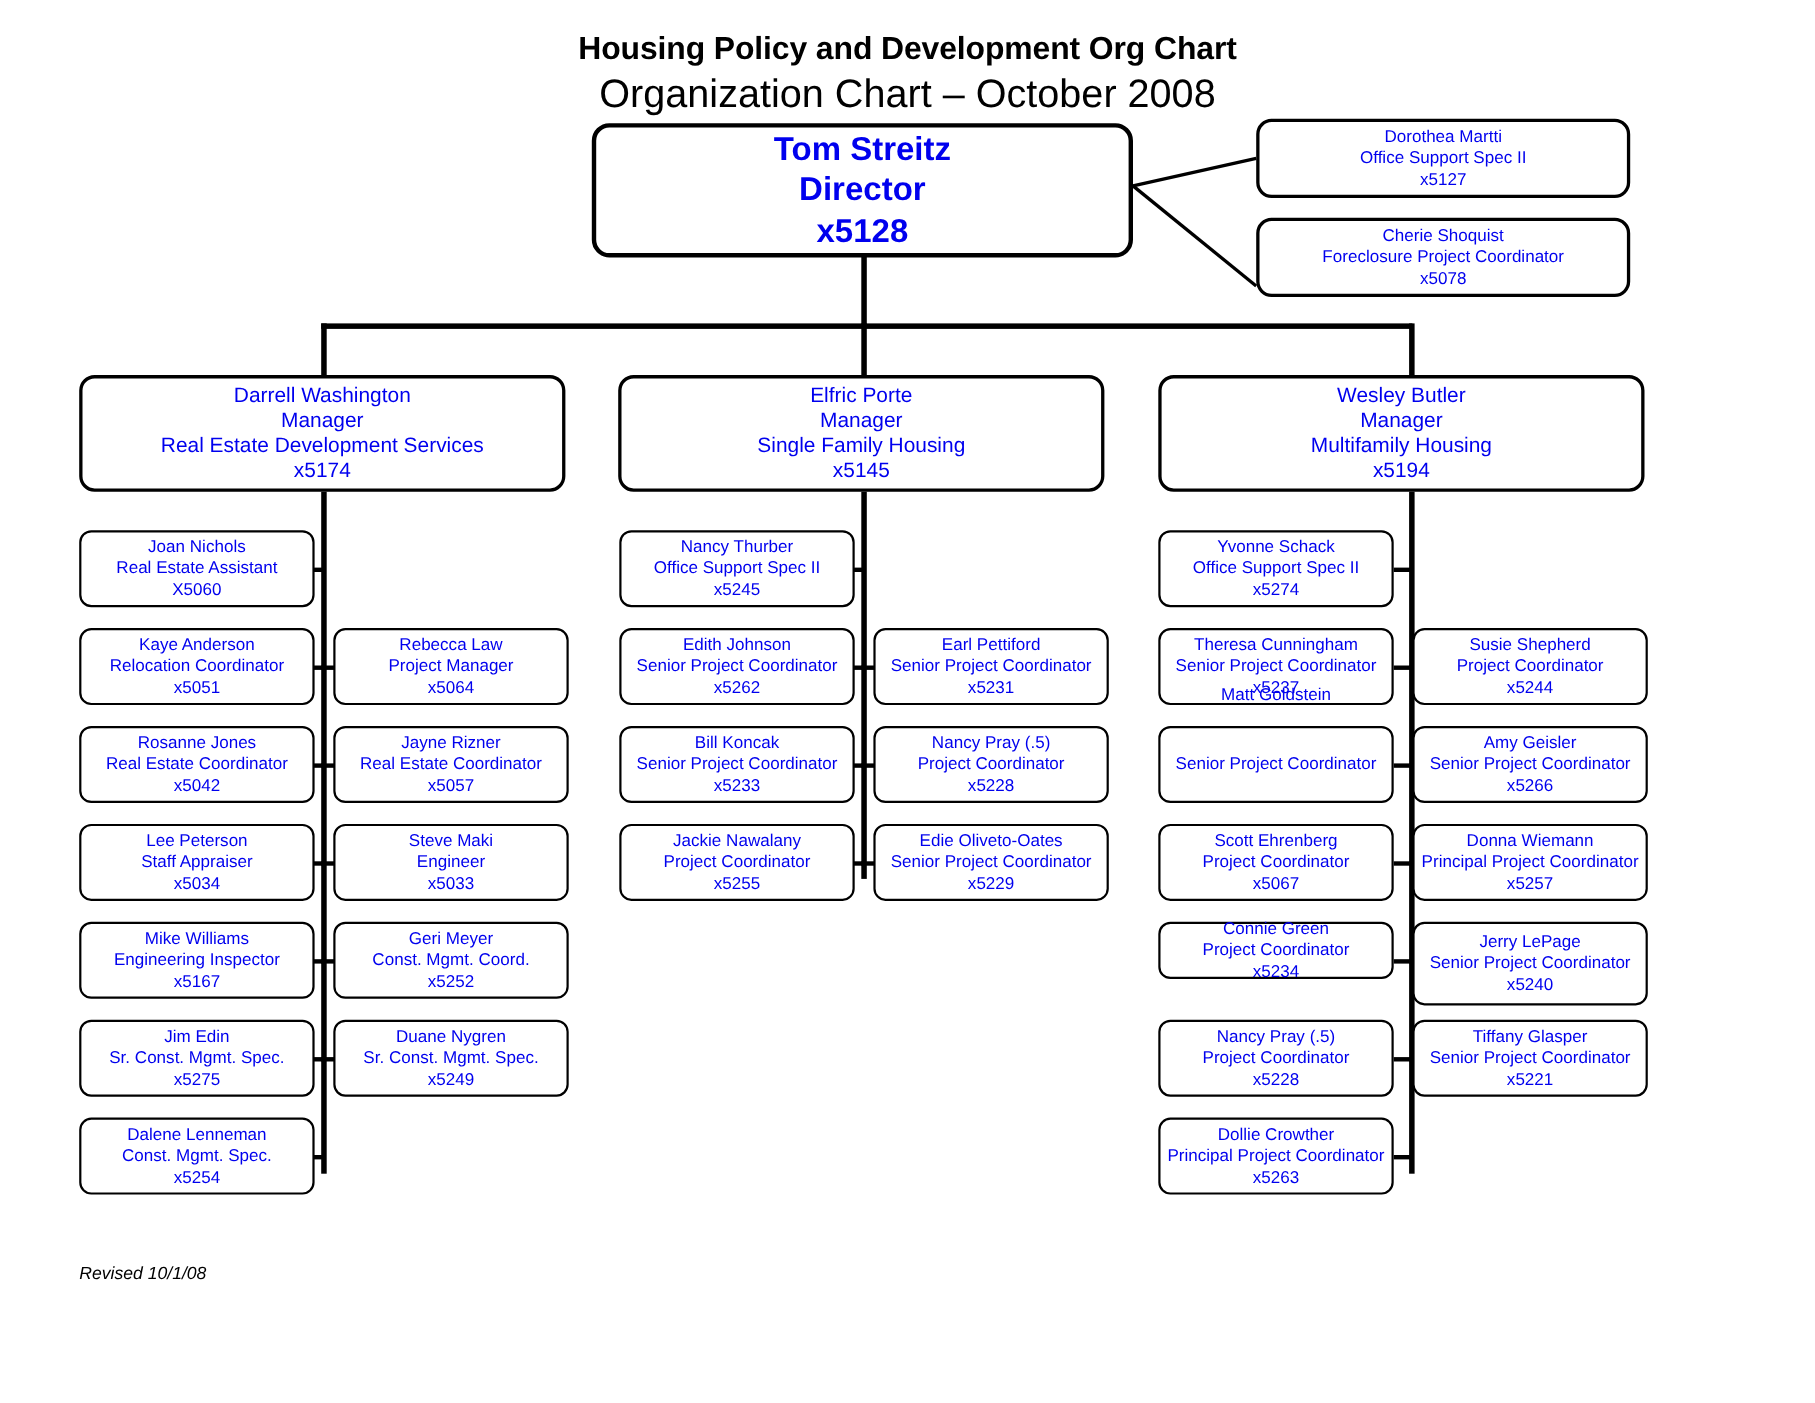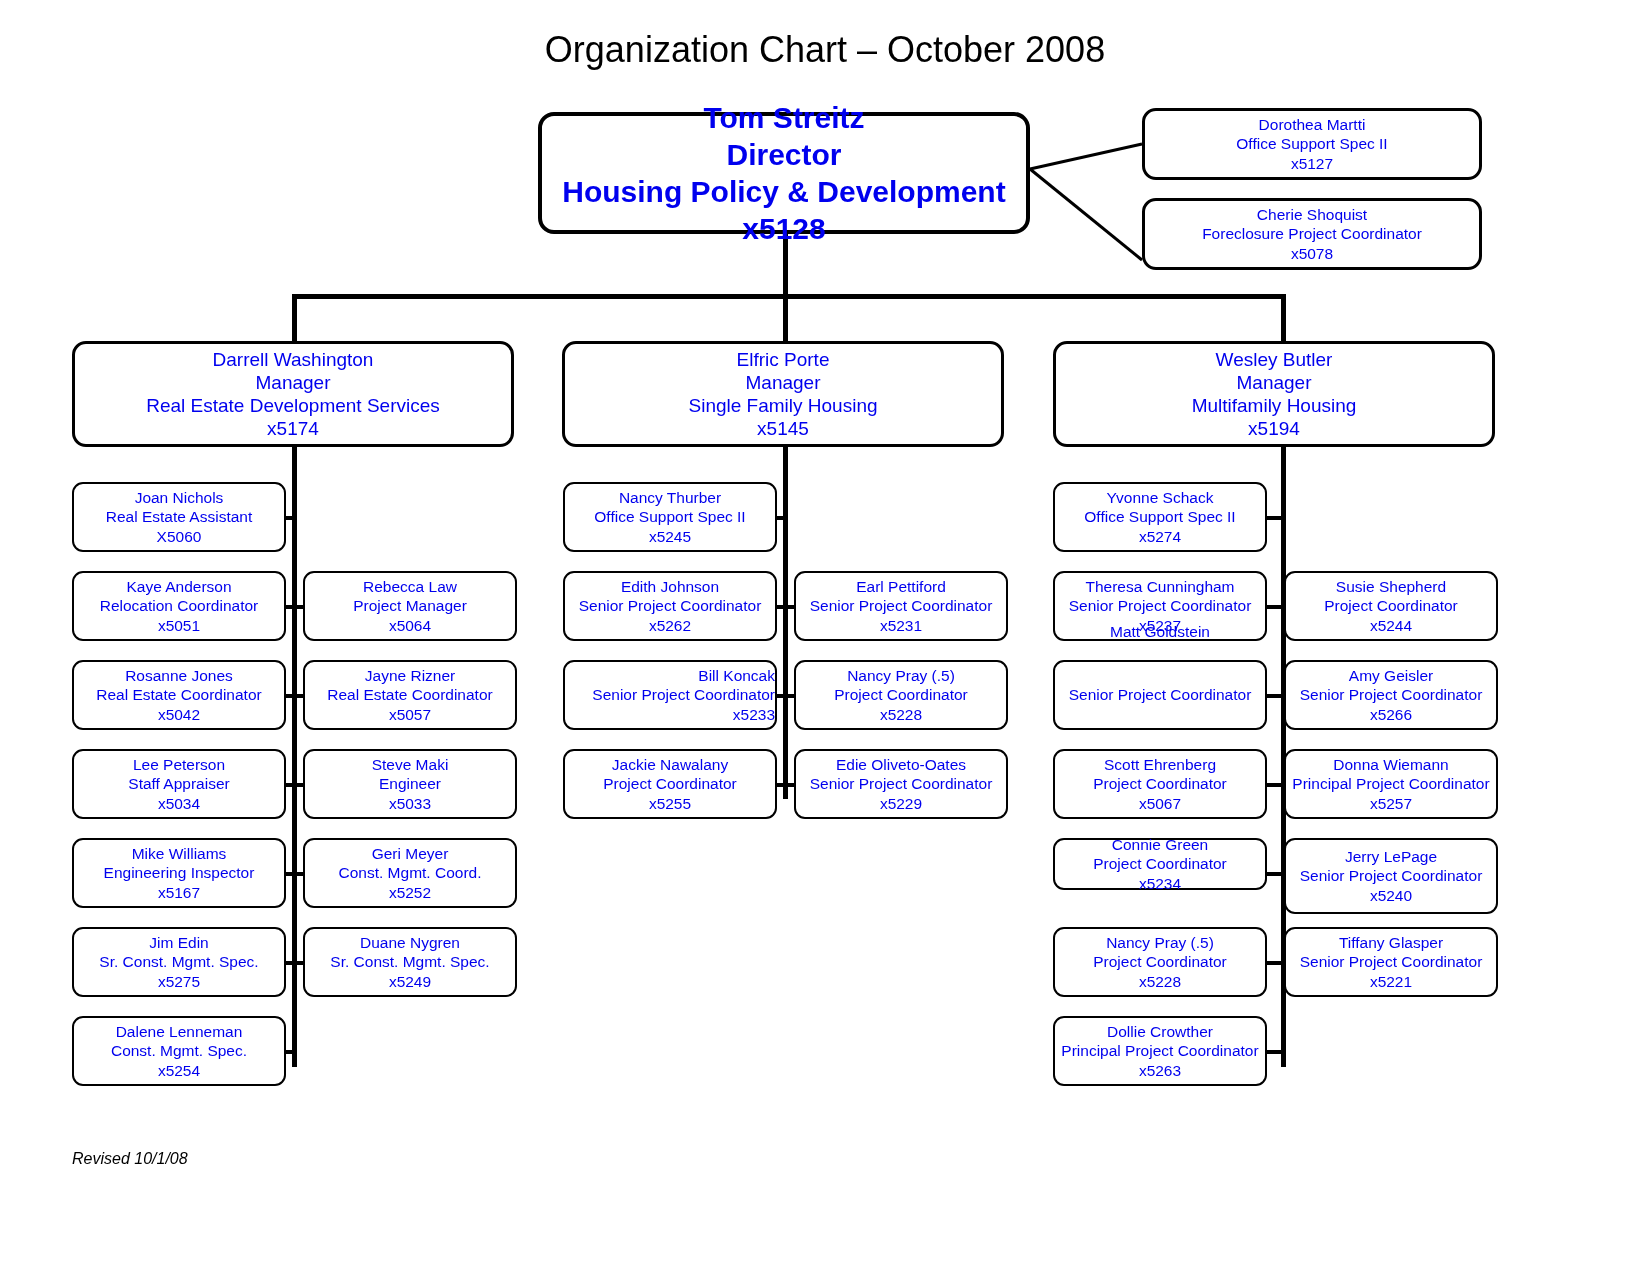--- a/index.html
+++ b/index.html
@@ -129,20 +129,21 @@
     z-index: 1;
     overflow: visible;
   }
 </style>
 </head>
 <body>
 
 <div id="page">
 
   <div class="title-block">
+    <div class="title-line1">Housing Policy and Development Org Chart</div>
     <div class="title-line2">Organization Chart – October 2008</div>
   </div>
 
   <div class="ln-v thick" style="left:783px; top:232px; height:65px;"></div>
 
   <div class="ln-h thick" style="left:292px; top:294px; width:992px;"></div>
 
   <div class="ln-v thick" style="left:292px; top:294px; height:47px;"></div>
   <div class="ln-v thick" style="left:783px; top:294px; height:47px;"></div>
   <div class="ln-v thick" style="left:1281px; top:294px; height:47px;"></div>
@@ -185,21 +186,20 @@
   <div class="ln-h stub" style="left:1267px; top:1050px; width:18px;"></div>
   <div class="ln-h stub" style="left:1281px; top:605px; width:18px;"></div>
   <div class="ln-h stub" style="left:1281px; top:694px; width:18px;"></div>
   <div class="ln-h stub" style="left:1281px; top:783px; width:18px;"></div>
   <div class="ln-h stub" style="left:1281px; top:872px; width:18px;"></div>
   <div class="ln-h stub" style="left:1281px; top:961px; width:18px;"></div>
 
   <div class="node director" style="left:538px; top:112px; width:492px; height:122px;">
     <span class="ln">Tom Streitz</span>
     <span class="ln">Director</span>
-    <span class="ln">Housing Policy &amp; Development</span>
     <span class="ln">x5128</span>
   </div>
 
   <div class="node aide" style="left:1142px; top:108px; width:340px; height:72px;">
     <span class="ln">Dorothea Martti</span>
     <span class="ln">Office Support Spec II</span>
     <span class="ln">x5127</span>
   </div>
   <div class="node aide" style="left:1142px; top:198px; width:340px; height:72px;">
     <span class="ln">Cherie Shoquist</span>
@@ -291,21 +291,21 @@
   <div class="node staff" style="left:563px; top:482px; width:214px; height:70px;">
     <span class="ln">Nancy Thurber</span>
     <span class="ln">Office Support Spec II</span>
     <span class="ln">x5245</span>
   </div>
   <div class="node staff" style="left:563px; top:571px; width:214px; height:70px;">
     <span class="ln">Edith Johnson</span>
     <span class="ln">Senior Project Coordinator</span>
     <span class="ln">x5262</span>
   </div>
-  <div class="node staff" style="left:563px; top:660px; width:214px; height:70px;align-items:flex-end;">
+  <div class="node staff" style="left:563px; top:660px; width:214px; height:70px;">
     <span class="ln">Bill Koncak</span>
     <span class="ln">Senior Project Coordinator</span>
     <span class="ln">x5233</span>
   </div>
   <div class="node staff" style="left:563px; top:749px; width:214px; height:70px;">
     <span class="ln">Jackie Nawalany</span>
     <span class="ln">Project Coordinator</span>
     <span class="ln">x5255</span>
   </div>
 

